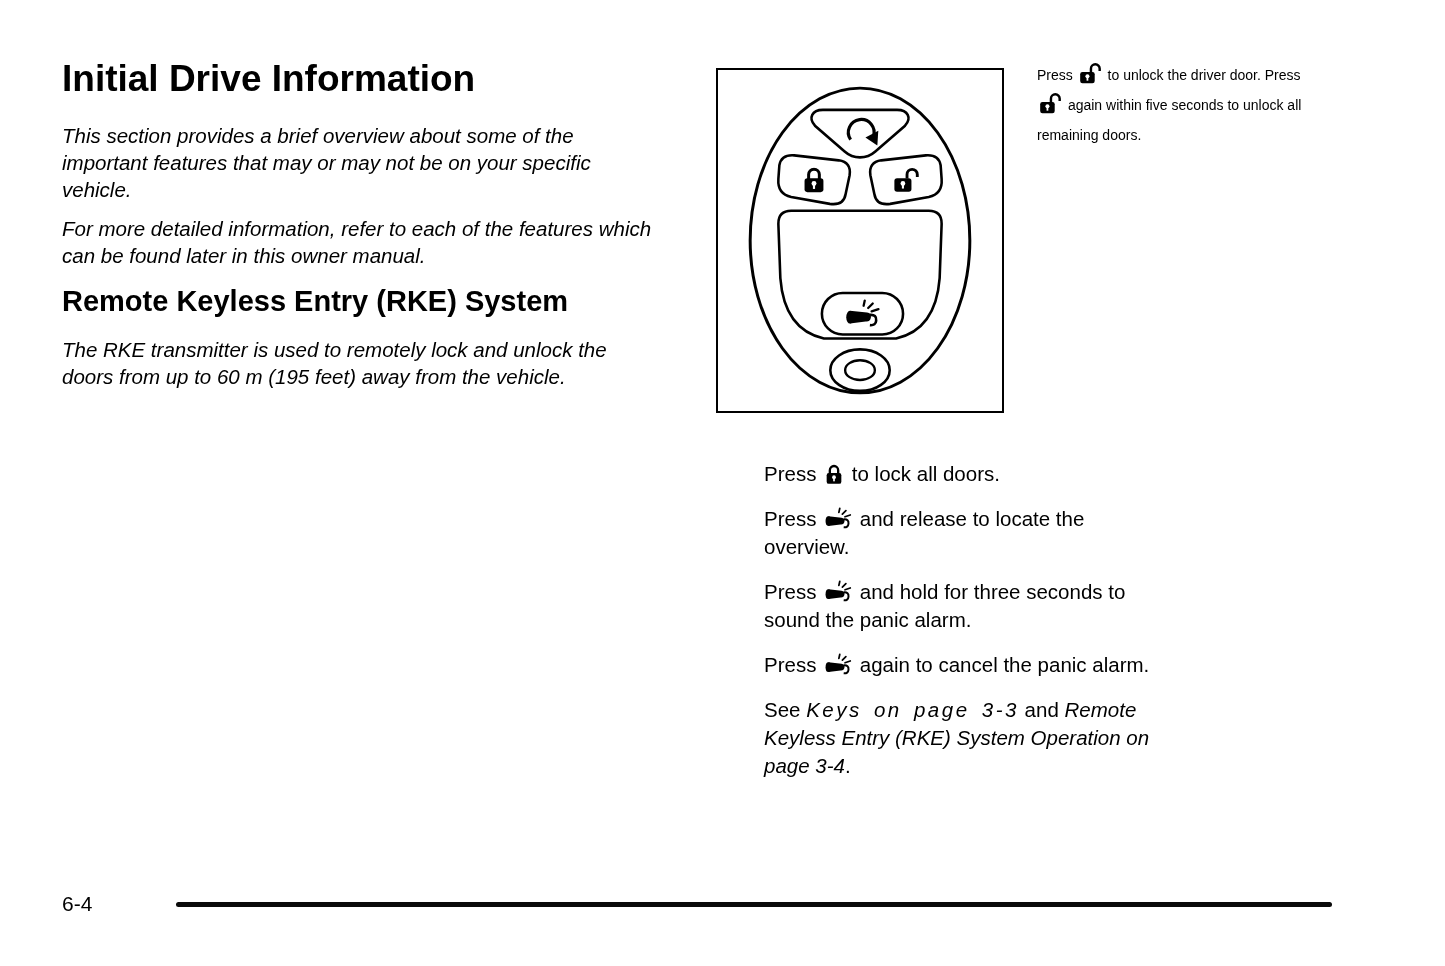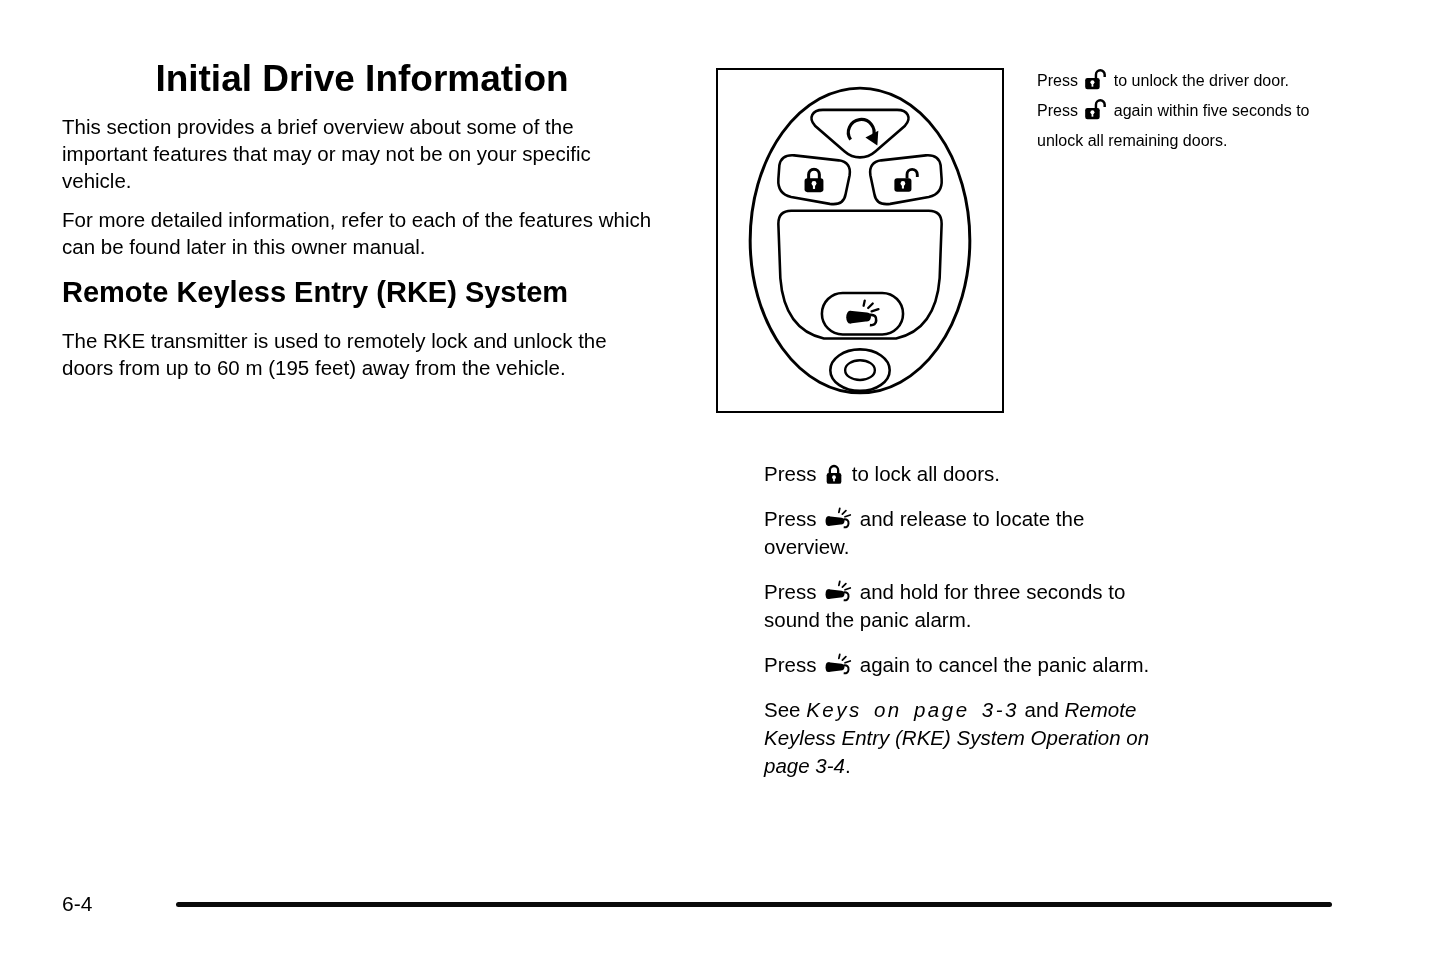--- a/index.html
+++ b/index.html
@@ -9,44 +9,44 @@
     position: relative;
     overflow: hidden;
     font-family: "Liberation Sans", sans-serif;
     color: #000;
   }
 
   
   .left-col { position: absolute; left: 62px; top: 58px; width: 600px; }
   h1 {
     font-size: 37px; font-weight: 700; letter-spacing: 0px;
-    margin-bottom: 13px;
-    text-align: center;
+    margin-bottom: 22px;
   }
   h2 {
     font-size: 29px; font-weight: 700;
     margin: 16px 0 18px 0;
   }
   .body-p {
     font-size: 20.5px; line-height: 27px;
     margin-bottom: 12px;
+    font-style: italic;
   }
 
   
   .fob-box {
     position: absolute; left: 716px; top: 68px;
     width: 288px; height: 345px;
     border: 2px solid #000; background: #fff;
   }
   .fob-svg { width: 100%; height: 100%; display: block; }
 
   
   .right-note {
-    position: absolute; left: 1037px; top: 66px; width: 276px;
-    font-size: 16px; line-height: 30px;
+    position: absolute; left: 1037px; top: 60px; width: 276px;
+    font-size: 14px; line-height: 30px;
   }
 
   
   .below-notes {
     position: absolute; left: 716px; top: 460px; width: 452px;
     font-size: 20.5px; line-height: 28px;
   }
   .below-notes p { margin-bottom: 17px; margin-left: 48px; }
 
   .ref { font-style: italic; }

